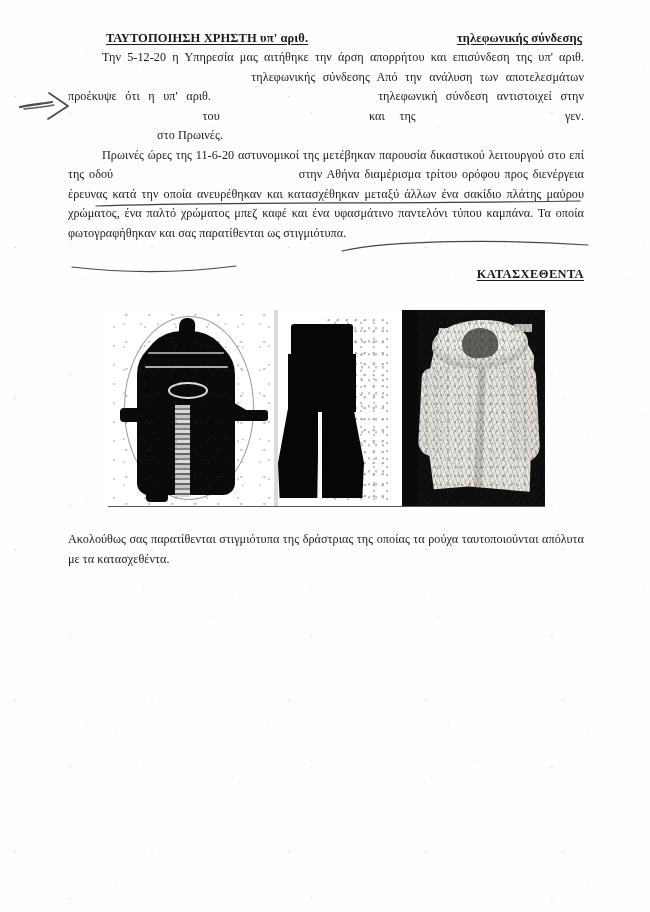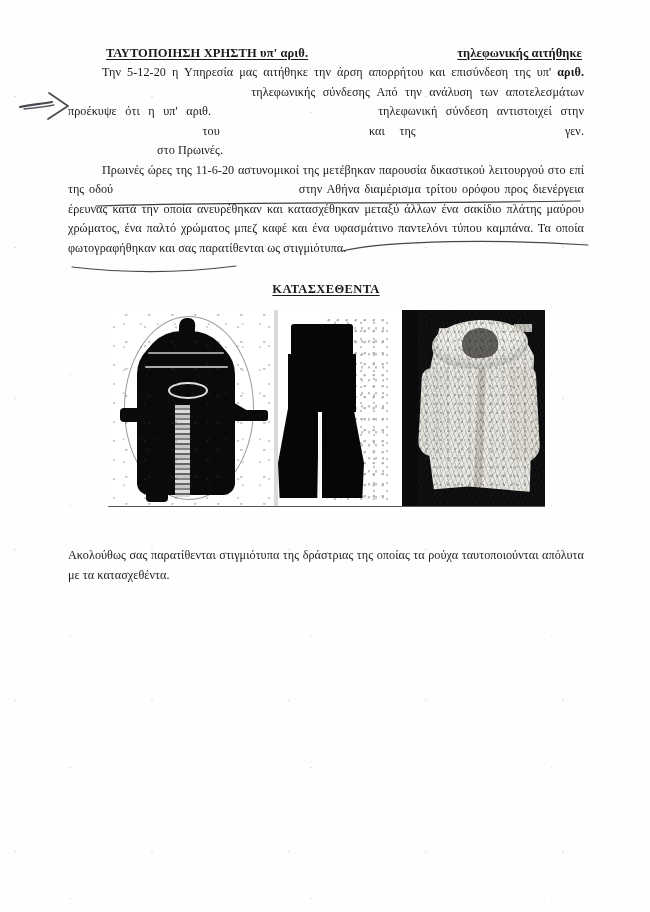--- a/index.html
+++ b/index.html
@@ -36,21 +36,21 @@
       radial-gradient(circle at 93% 78%, rgba(130,130,140,.45) 0 .5px, transparent .6px);
     background-size: 137px 151px, 211px 197px, 167px 173px, 241px 131px,
                      181px 223px, 157px 149px, 199px 179px, 227px 163px;
   }
 
   
   .doc-body {
     position: absolute;
     left: 68px;
     width: 516px;
-    top: 46px;
+    top: 31px;
   }
 
   .title-row {
     display: flex;
     justify-content: space-between;
     align-items: baseline;
     padding-left: 38px;
     margin-bottom: 2px;
   }
   .title-left, .title-right {
@@ -76,27 +76,27 @@
   .redact {
     display: inline-block;
     background: transparent;
     vertical-align: baseline;
   }
   .r-sm  { width: 86px; }
   .r-md  { width: 120px; }
   .r-lg  { width: 150px; }
   .r-xl  { width: 176px; }
 
-  .bold { font-weight: bold; }
+  .bold { font-weight: normal; }
 
   .para-1 { margin-top: 1px; }
   .para-2 { margin-top: 17px; }
 
   .seized-head {
-    text-align: center;
+    text-align: right;
     font-weight: bold;
     font-size: 12.5px;
     text-decoration: underline;
     text-underline-offset: 2px;
     letter-spacing: .4px;
     margin-top: 24px;
   }
 
   .para-3 { margin-top: 20px; }
 
@@ -363,21 +363,21 @@
 <body>
 
 <div id="page">
 
   <div id="scan-grain"></div>
 
   <div class="doc-body">
 
     <div class="title-row">
       <span class="title-left">ΤΑΥΤΟΠΟΙΗΣΗ ΧΡΗΣΤΗ υπ' αριθ.</span>
-      <span class="title-right">τηλεφωνικής αιτήθηκε</span>
+      <span class="title-right">τηλεφωνικής σύνδεσης</span>
     </div>
 
     <p class="para para-1 indent">
       <span>Την 5-12-20 η Υπηρεσία μας αιτήθηκε την άρση απορρήτου και επισύνδεση της υπ'</span>
       <span class="bold">αριθ.</span>
       <span class="redact r-xl"></span>
       <span>τηλεφωνικής σύνδεσης Από την ανάλυση των αποτελεσμάτων προέκυψε ότι η υπ' αριθ.</span>
       <span class="redact r-lg"></span>
       <span>τηλεφωνική σύνδεση αντιστοιχεί στην</span>
       <span class="redact r-md"></span>
@@ -458,16 +458,16 @@
       <div class="ct-collar"></div>
       <div class="ct-collar-inner"></div>
       <div class="ct-tag"></div>
       <div class="ct-hem"></div>
       <div class="ct-texture"></div>
       <span class="hidden-measure">παλτό χρώματος μπεζ καφέ</span>
     </div>
   </div>
 
   <div class="doc-body" style="top:530px;">
-    <p class="para para-3" style="margin-top:16px;">Ακολούθως σας παρατίθενται στιγμιότυπα της δράστριας της οποίας τα ρούχα ταυτοποιούνται απόλυτα με τα κατασχεθέντα.</p>
+    <p class="para para-3" style="margin-top:0;">Ακολούθως σας παρατίθενται στιγμιότυπα της δράστριας της οποίας τα ρούχα ταυτοποιούνται απόλυτα με τα κατασχεθέντα.</p>
   </div>
 
 </div>
 
 </body></html>

